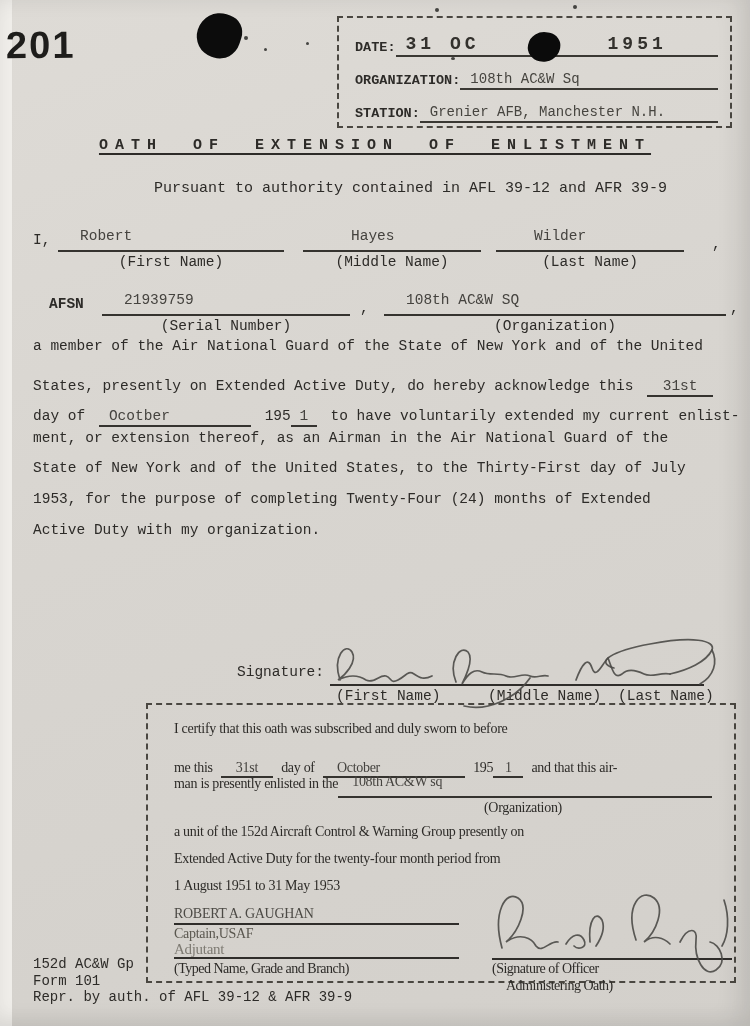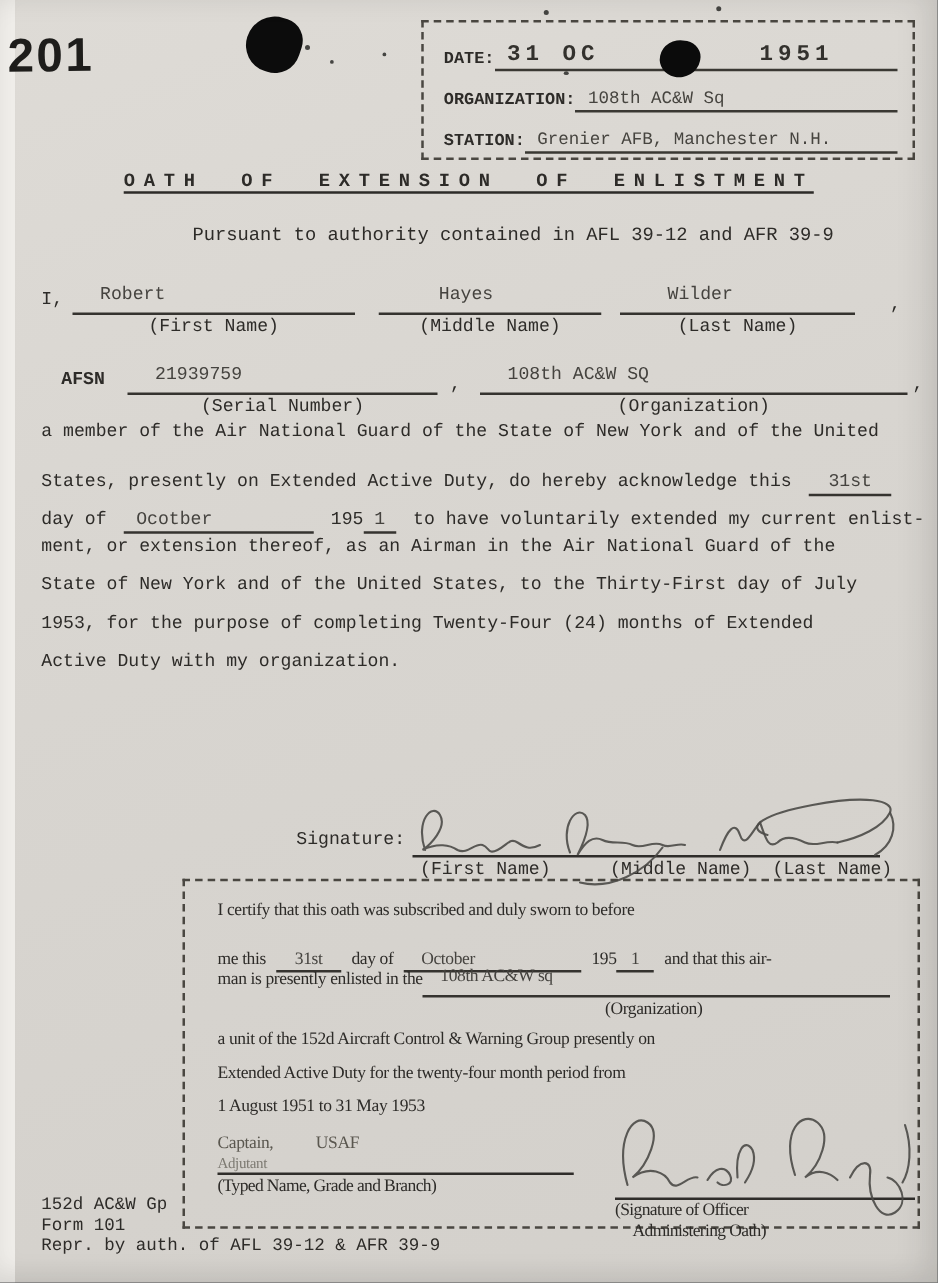--- a/index.html
+++ b/index.html
@@ -56,22 +56,22 @@
         box-sizing:border-box;padding:10px 22px 0 26px;font-size:14px;letter-spacing:-.3px;font-family:Liberation Serif, serif;}
   .cline{height:27.5px;line-height:27.5px;white-space:nowrap;}
   .cfillrow{display:flex;height:27.5px;line-height:27.5px;}
   .cfillgrow{flex:1;border-bottom:2px solid #35332f;padding:0 0 0 14px;color:#45433f;
         line-height:24px;}
   .orglabel{height:20px;line-height:20px;margin-left:310px;}
   .officer{position:relative;margin-top:8px;height:100px;}
   .oleft{position:absolute;left:0;top:0;width:300px;}
   .otyped{font-size:14px;color:#4c4a45;border-bottom:2px solid #2f2d2a;width:285px;
         padding-bottom:1px;white-space:nowrap;}
-  .ograde{display:flex;gap:34px;font-size:14px;color:#5a574f;height:17px;line-height:17px;}
-  .oduty{font-size:12px;color:#7d7a72;border-bottom:2px solid #2f2d2a;width:285px;
+  .ograde{display:flex;font-size:14px;color:#5a574f;height:17px;line-height:17px;}
+  .oduty{font-size:15px;color:#7d7a72;border-bottom:2px solid #2f2d2a;width:285px;
         height:15px;line-height:15px;}
   .olabel{font-size:14px;letter-spacing:-.5px;padding-top:2px;white-space:nowrap;}
   .oright{position:absolute;left:318px;top:0;width:240px;}
   .oline{border-bottom:2.5px solid #2f2d2a;height:52px;}
   .orlabel{font-size:14px;letter-spacing:-.5px;line-height:17px;}
   .orlabel2{margin-left:14px;}
 
   .footer{left:33px;top:956px;font-size:14px;line-height:16.5px;white-space:nowrap;}
 </style>
 </head>
@@ -197,20 +197,21 @@
       <span>man is presently enlisted in the</span>
       <span class="cfillgrow">108th AC&amp;W sq</span>
     </div>
     <div class="orglabel">(Organization)</div>
     <div class="cline">a unit of the 152d Aircraft Control &amp; Warning Group presently on</div>
     <div class="cline">Extended Active Duty for the twenty-four month period from</div>
     <div class="cline" style="height:25px;line-height:25px;">1 August 1951 to 31 May 1953</div>
 
     <div class="officer">
       <div class="oleft">
+        <div class="otyped">ROBERT A. GAUGHAN</div>
         <div class="ograde">
           <span>Captain,</span>
           <span>USAF</span>
         </div>
         <div class="oduty">Adjutant</div>
         <div class="olabel">(Typed Name, Grade and Branch)</div>
       </div>
       <div class="oright">
         <div class="oline"></div>
         <div class="orlabel">(Signature of Officer</div>

